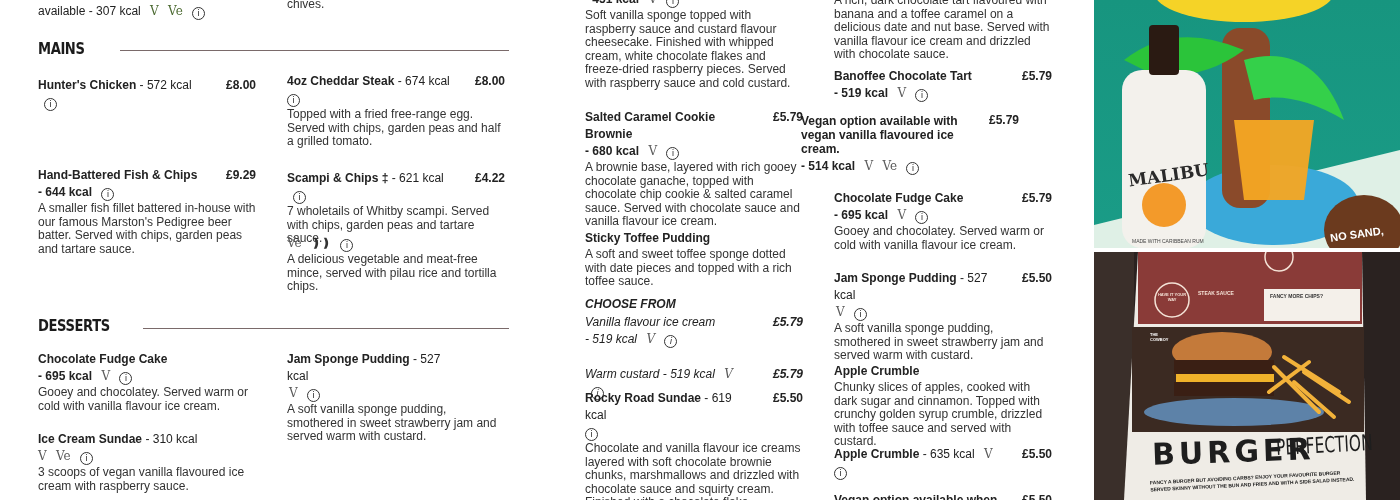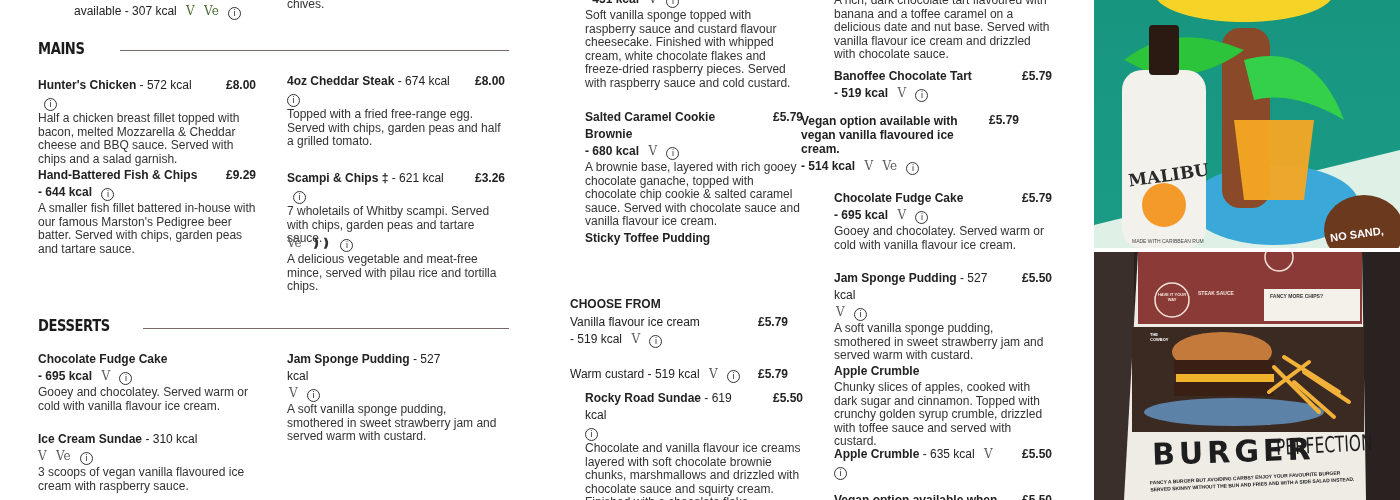--- a/index.html
+++ b/index.html
@@ -23,40 +23,39 @@
   .section-rule { position: absolute; height: 1px; background: #7a6a6a; }
 
   .photo { position: absolute; left: 1094px; width: 306px; overflow: hidden; }
   .photo-top { top: 0; height: 248px; background: #1f9e8c; }
   .photo-bottom { top: 252px; height: 248px; background: #2a2220; }
 </style>
 </head>
 <body>
 
 <div class="col" style="left:38px; width:218px;">
-  <div class="item" style="top:3px; width:230px;margin-left:36px;">
+  <div class="item" style="top:3px; width:230px;">
     <div class="plain-row" style="padding-right:0;">
       <span>available  - 307 kcal</span>
       <span class="tag green">V</span>
       <span class="tag green">Ve</span>
       <span class="info">i</span>
     </div>
   </div>
 </div>
 
 <div class="section-head" style="left:38px; top:39px;">MAINS</div>
 <div class="section-rule" style="left:120px; top:50px; width:389px;"></div>
 
 <div class="item" style="left:38px; top:77px;">
   <div class="name-row">
     <span>Hunter's Chicken</span><span class="kcal"> - 572 kcal</span>
     <span class="info">i</span>
     <span class="price">£8.00</span>
   </div>
-  <div class="desc">Half a chicken breast fillet topped with bacon, melted Mozzarella &amp; Cheddar cheese and BBQ sauce. Served with chips and a salad garnish.</div>
 </div>
 
 <div class="item" style="left:38px; top:167px;">
   <div class="name-row">
     <span>Hand-Battered Fish &amp; Chips</span>
     <span class="price">£9.29</span>
   </div>
   <div class="meta-row">
     <span>- 644 kcal</span>
     <span class="info">i</span>
@@ -97,21 +96,21 @@
     <span class="price">£8.00</span>
   </div>
   <div class="meta-row"><span class="info" style="margin-left:0">i</span></div>
   <div class="desc">Topped with a fried free-range egg. Served with chips, garden peas and half a grilled tomato.</div>
 </div>
 
 <div class="item" style="left:287px; top:170px;">
   <div class="name-row">
     <span>Scampi &amp; Chips ‡</span><span class="kcal"> - 621 kcal</span>
     <span class="info">i</span>
-    <span class="price">£3.26</span>
+    <span class="price">£4.22</span>
   </div>
   <div class="desc">7 wholetails of Whitby scampi. Served with chips, garden peas and tartare sauce.</div>
 </div>
 
 <div class="item" style="left:287px; top:235px;">
   <div class="meta-row">
     <span class="tag" style="margin-left:0">Ve</span>
     <span class="tag" style="font-weight:bold;color:#333">❫❫</span>
     <span class="info">i</span>
   </div>
@@ -144,23 +143,24 @@
   <div class="meta-row">
     <span>- 680 kcal</span>
     <span class="tag">V</span>
     <span class="info">i</span>
   </div>
   <div class="desc">A brownie base, layered with rich gooey chocolate ganache, topped with chocolate chip cookie &amp; salted caramel sauce. Served with chocolate sauce and vanilla flavour ice cream.</div>
 </div>
 
 <div class="item" style="left:585px; top:230px;">
   <div class="name-row"><span>Sticky Toffee Pudding</span></div>
-</div>
-
-<div class="item" style="left:570px; top:296px;">
+  <div class="desc">A soft and sweet toffee sponge dotted with date pieces and topped with a rich toffee sauce.</div>
+</div>
+
+<div class="item" style="left:585px; top:296px;font-style:italic;">
   <div class="name-row">CHOOSE FROM</div>
   <div class="plain-row" style="margin-top:1px">
     <span>Vanilla flavour ice cream</span>
     <span class="price">£5.79</span>
   </div>
   <div class="plain-row">
     <span>- 519 kcal</span>
     <span class="tag">V</span>
     <span class="info">i</span>
   </div>

